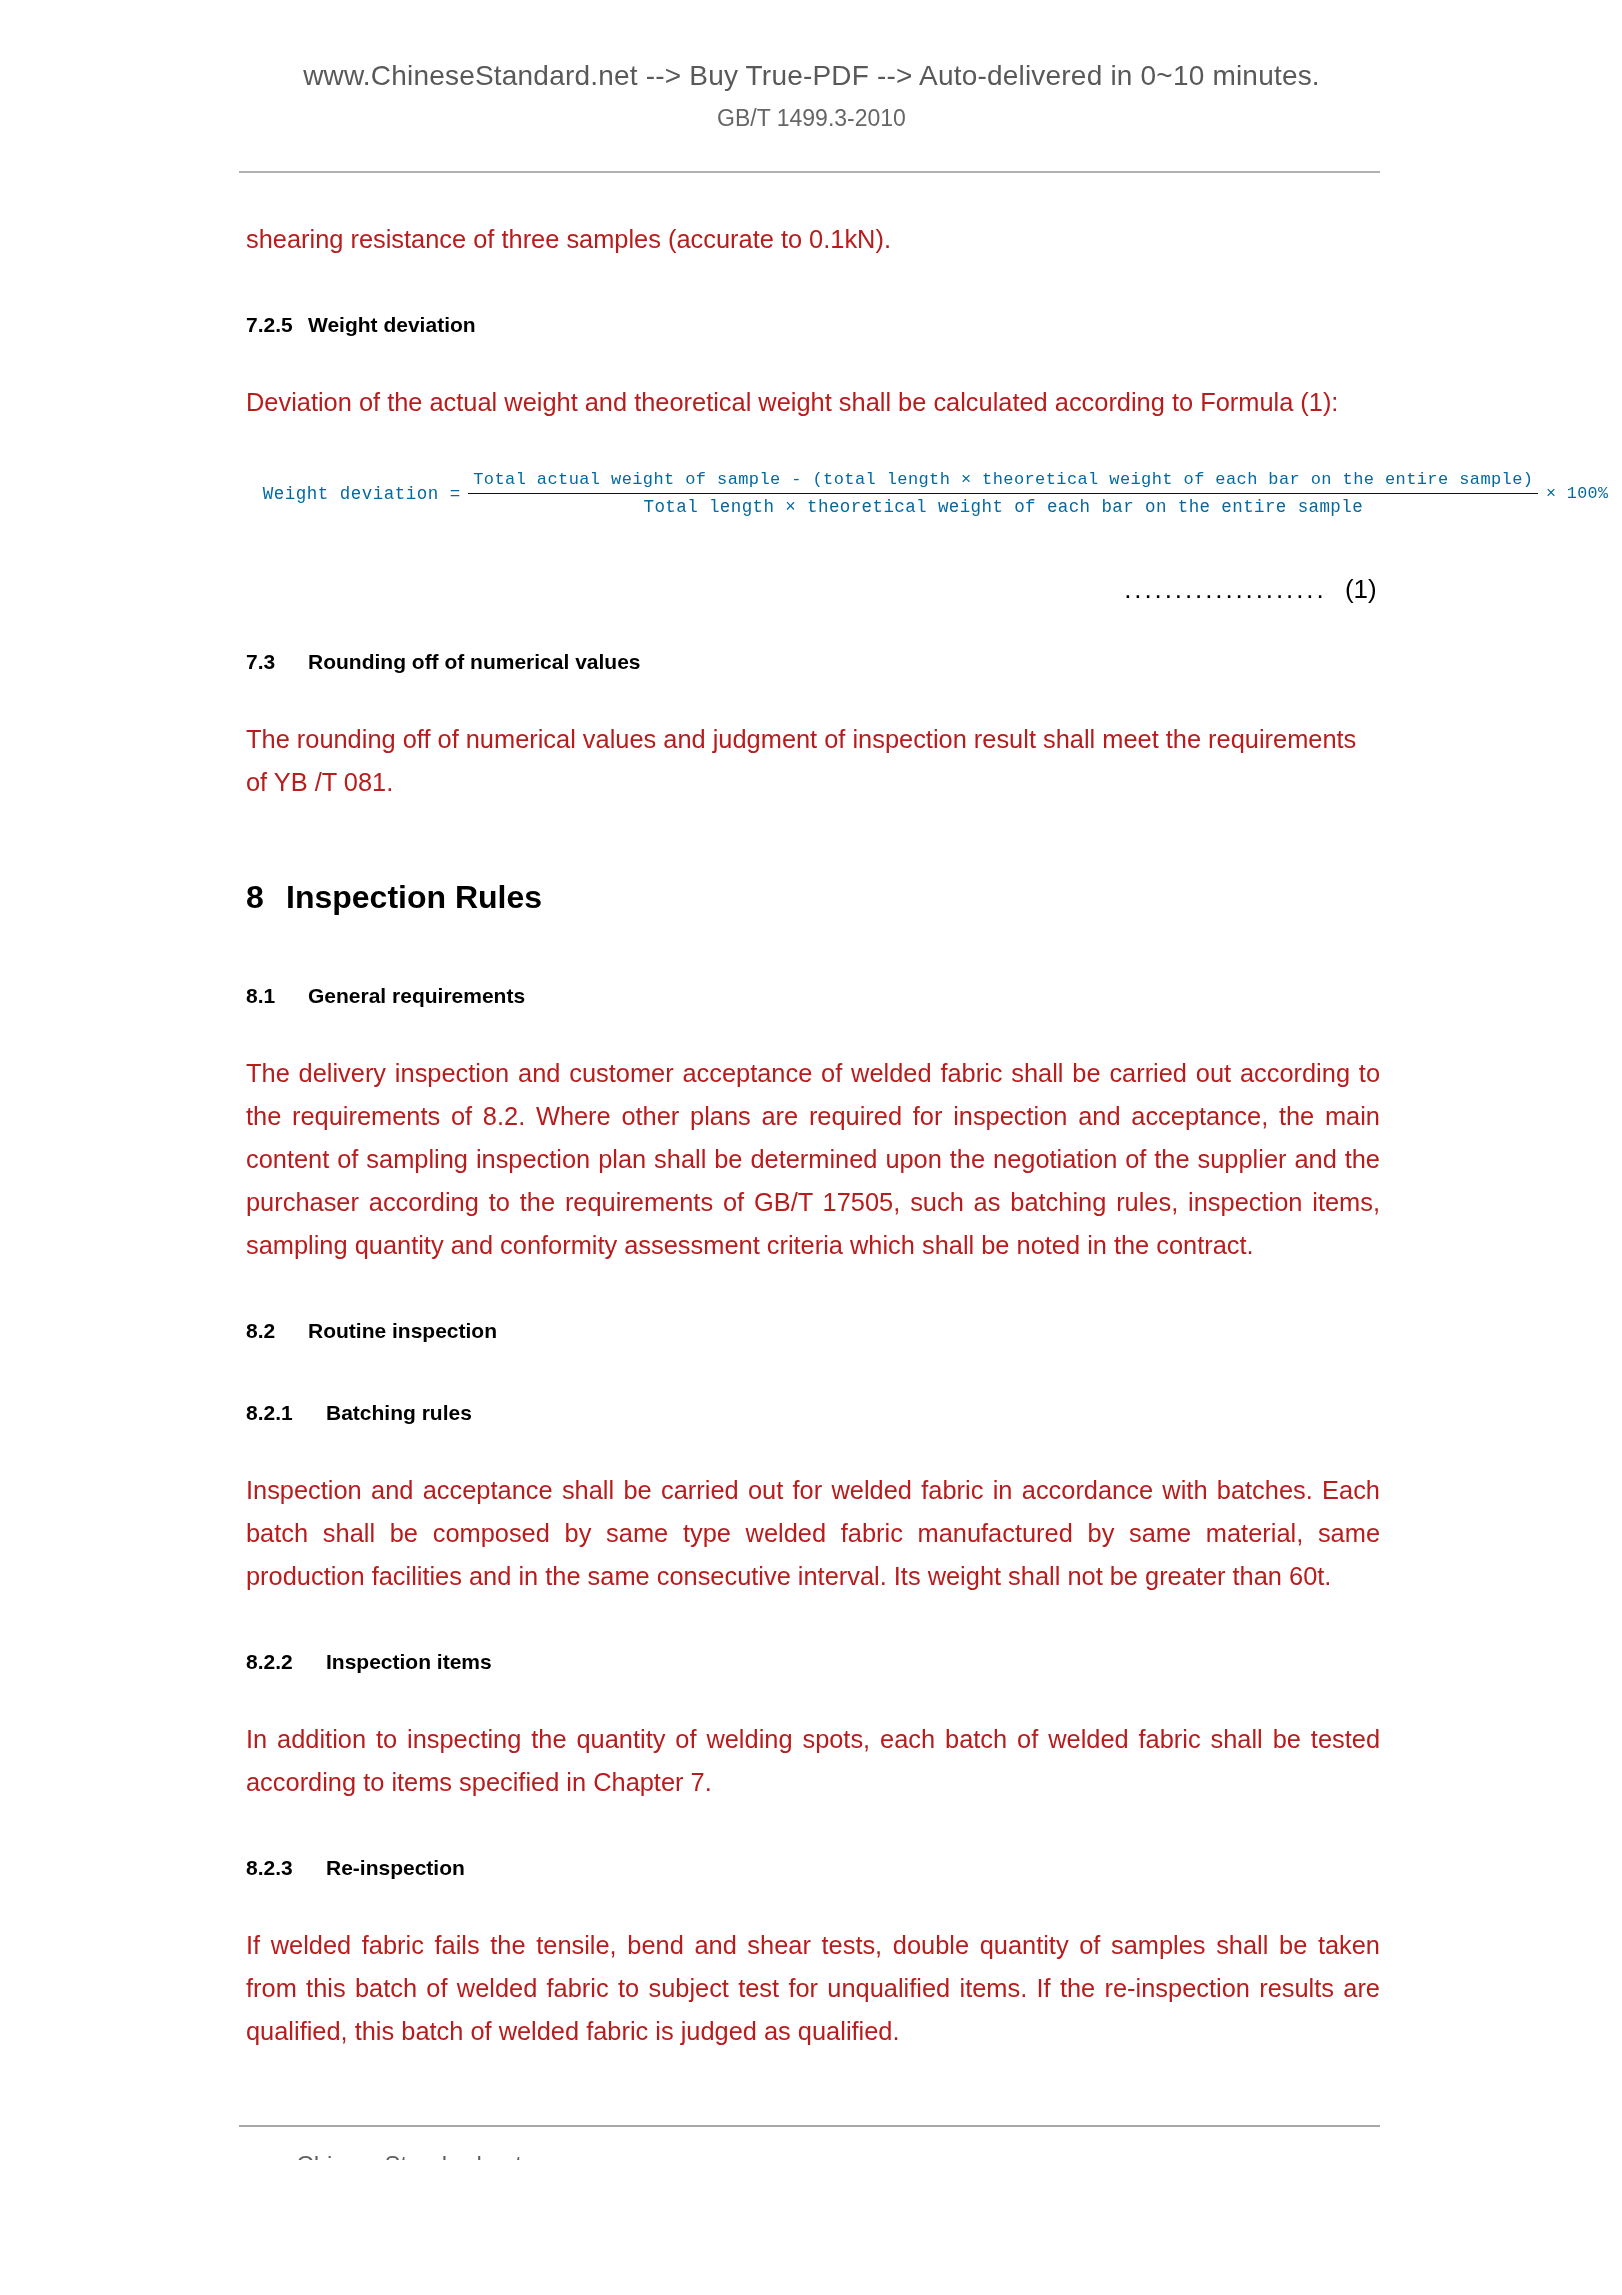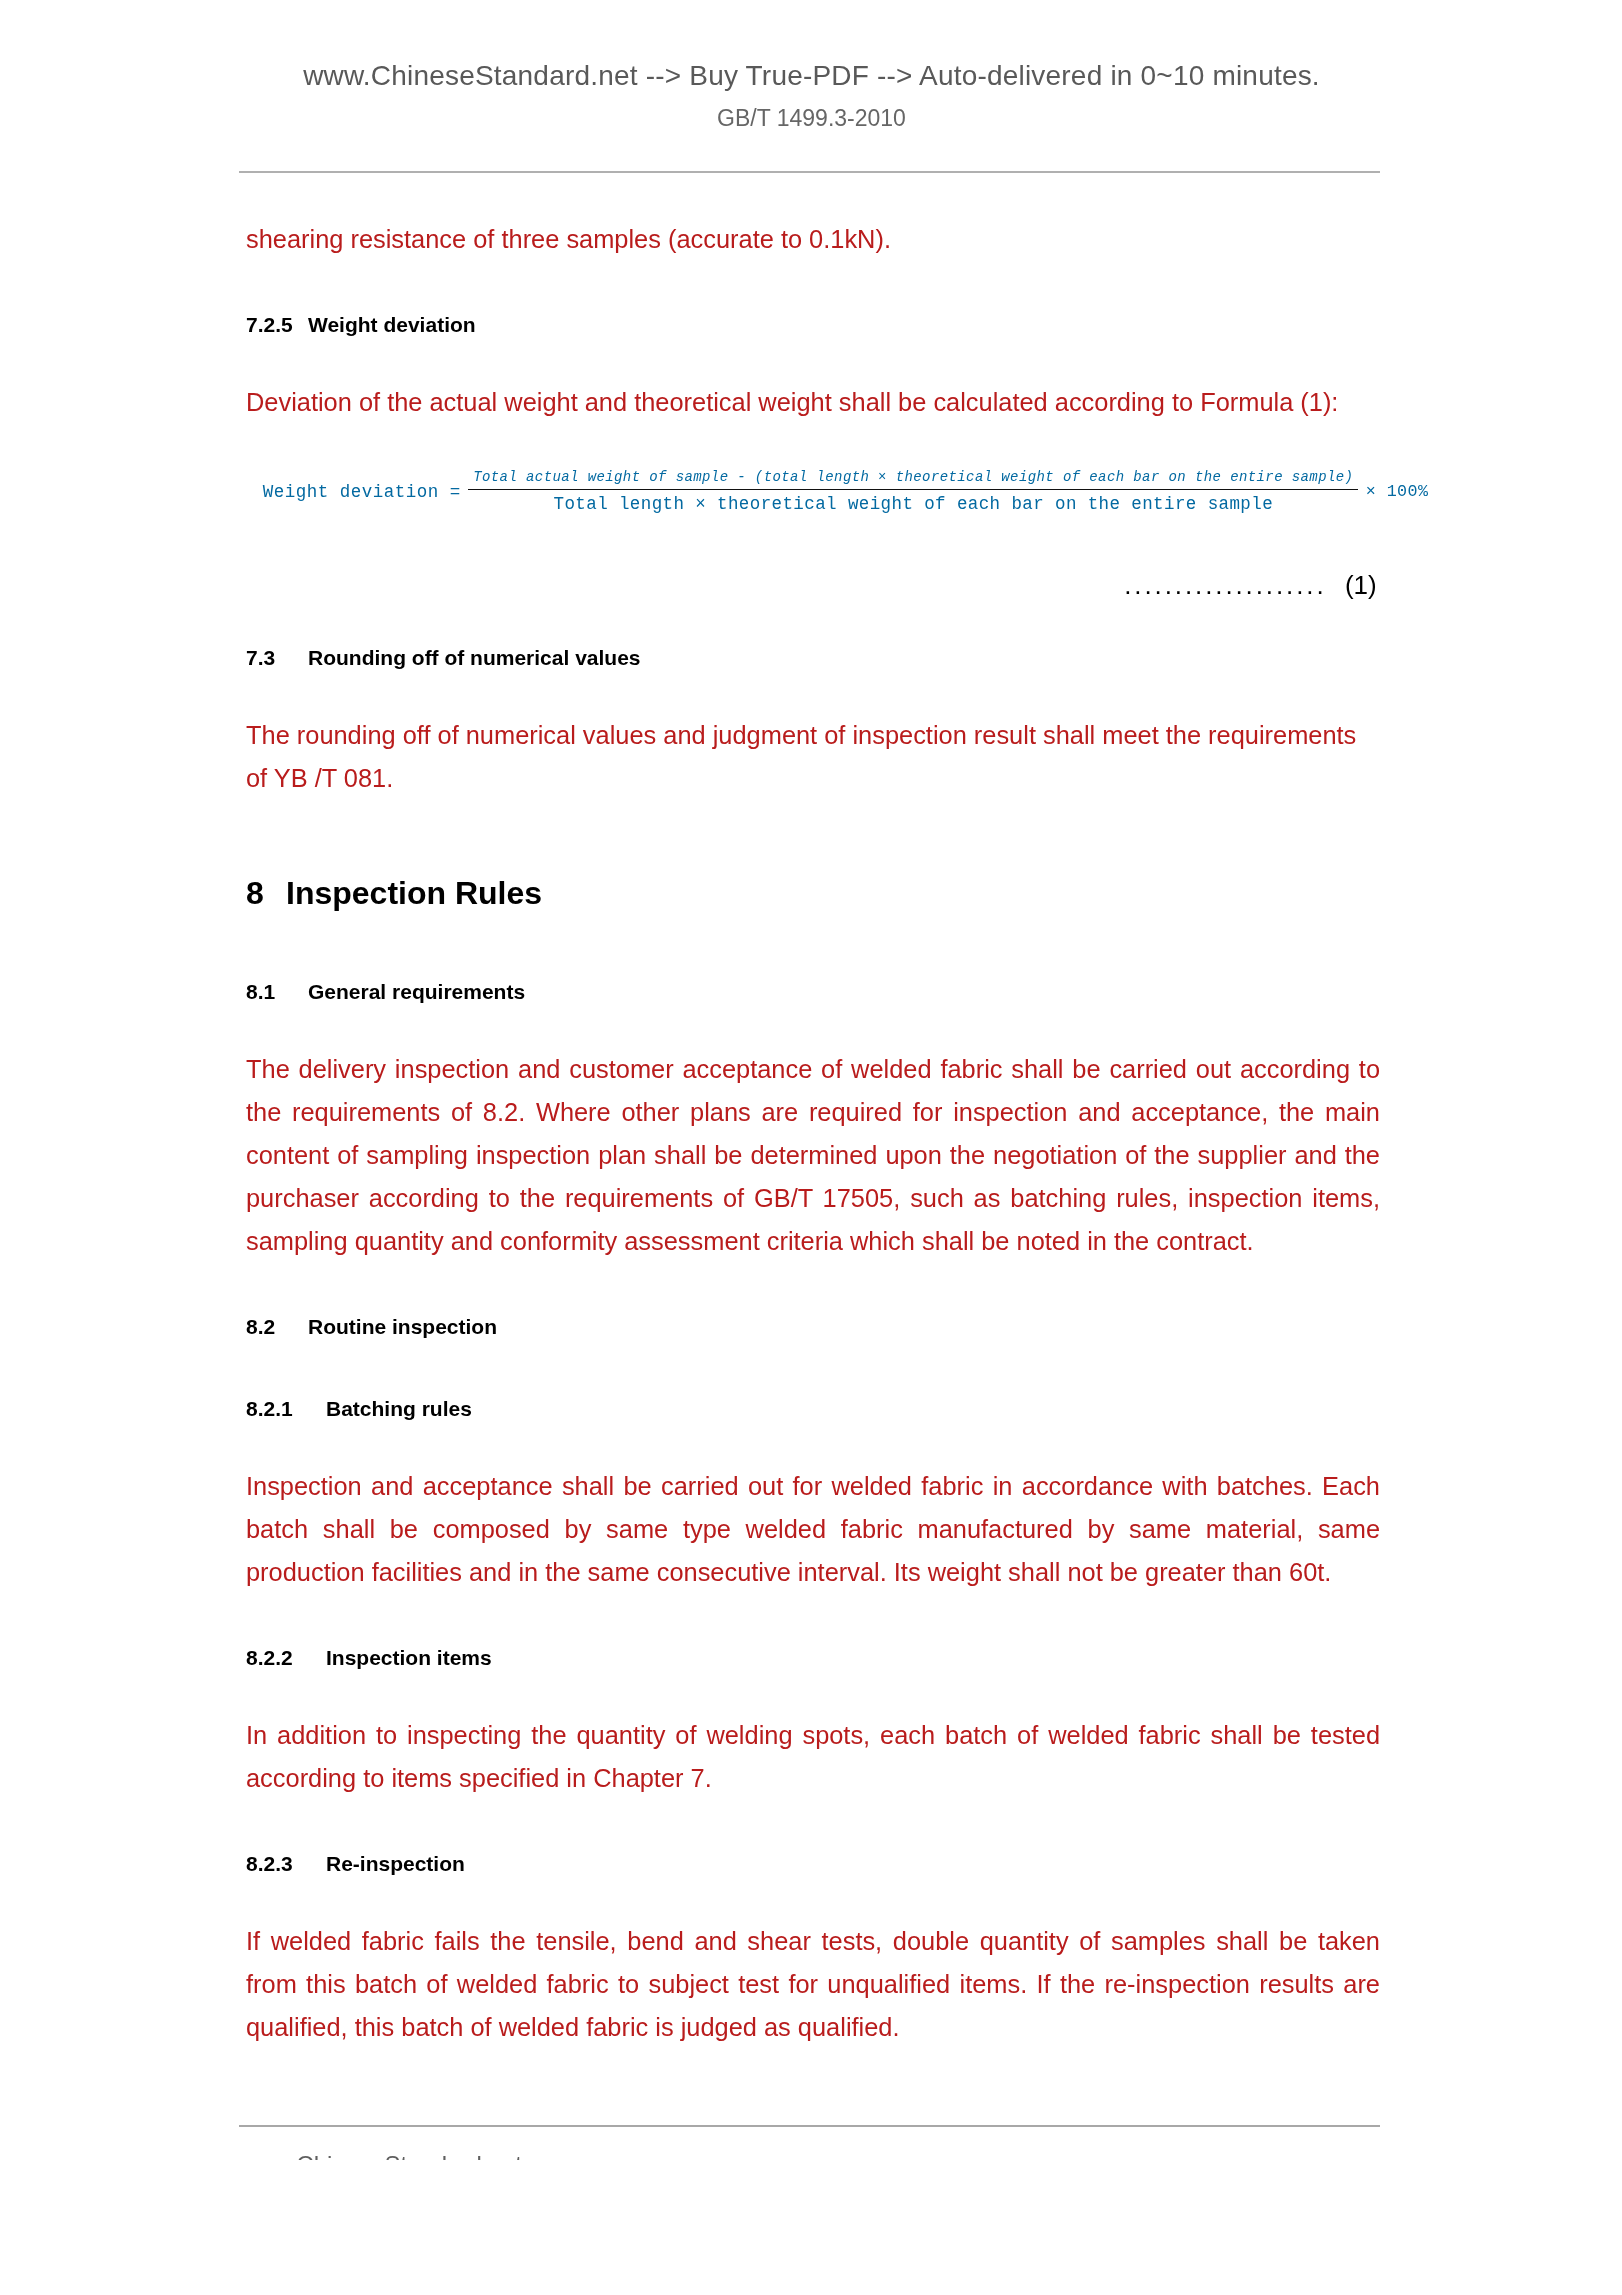--- a/index.html
+++ b/index.html
@@ -123,25 +123,24 @@
     padding-right: 7.5px;
     line-height: 1.2;
   }
   .fraction {
     display: inline-flex;
     flex-direction: column;
     align-items: center;
     line-height: 1.25;
   }
   .fraction .numer {
-    font-size: 14px;
+    font-size: 17px;
     letter-spacing: 0.4px;
     white-space: nowrap;
     padding: 0 5px 2.5px 5px;
-    font-style: italic;
   }
   .fraction .frac-bar {
     width: 100%;
     height: 1.3px;
     background: #111111;
   }
   .fraction .denom {
     font-size: 17.5px;
     letter-spacing: 0.4px;
     white-space: nowrap;

